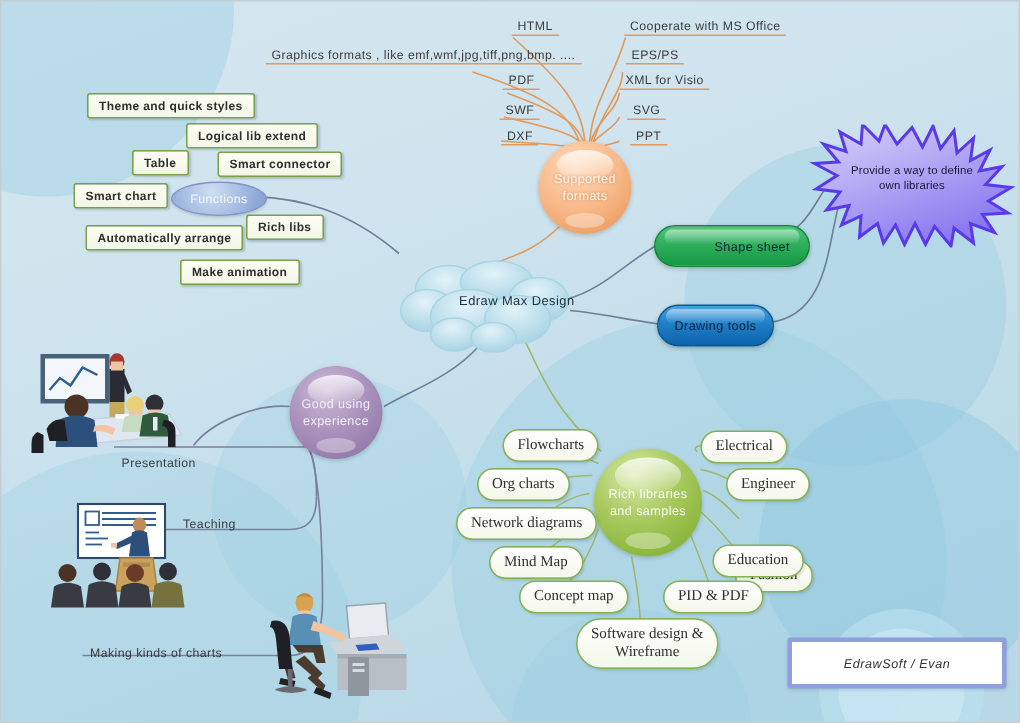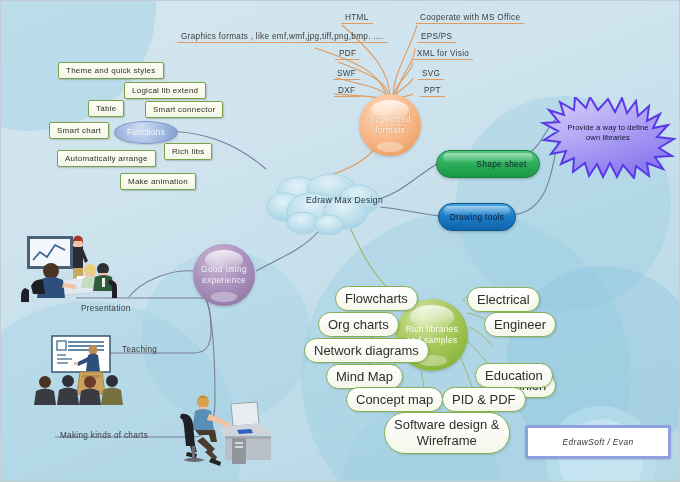--- a/index.html
+++ b/index.html
@@ -26,28 +26,30 @@
   .uline i{display:block;height:1.4px;background:#e09a5e;border-radius:1px;}
 
   
   .gbox{
     position:absolute;font-size:8px;color:#2f2f2f;white-space:nowrap;
     background:linear-gradient(180deg,#fdfdf3 0%,#f3f6e6 100%);
     border:1.1px solid #7aa04a;border-radius:2px;
     padding:3px 7px;text-align:center;
     box-shadow:1px 1px 1.5px rgba(0,0,0,.18);
     letter-spacing:.25px;
+    font-weight:bold;
   }
   
   .pill{
-    position:absolute;font-size:13px;color:#2f2f2f;white-space:nowrap;
+    position:absolute;font-size:10px;color:#2f2f2f;white-space:nowrap;
     background:linear-gradient(180deg,#ffffff 0%,#f4f7ea 100%);
     border:1.2px solid #86b152;border-radius:40px;
     padding:3.5px 9px;text-align:center;line-height:1.25;
     box-shadow:1px 1px 2px rgba(0,0,0,.13);
+    font-family:Liberation Serif, serif;
   }
   
   .sphere{
     position:absolute;border-radius:50%;display:flex;align-items:center;
     justify-content:center;text-align:center;color:#fff;font-size:8.4px;
     line-height:1.35;letter-spacing:.3px;
   }
   .sphere .gloss{
     position:absolute;left:19%;top:9%;width:62%;height:33%;border-radius:50%;
     background:linear-gradient(180deg,rgba(255,255,255,.78),rgba(255,255,255,.05));
@@ -104,21 +106,21 @@
   }
 
   
   #central-node{position:absolute;left:262px;top:172px;width:120px;height:62px;}
   #central-node .ctxt{
     position:absolute;left:0;top:22px;width:120px;text-align:right;
     font-size:8.6px;color:#234;letter-spacing:.3px;z-index:3;
   }
 
   
-  #define-libraries-node{position:absolute;left:534px;top:96px;width:146px;height:82px;text-decoration:underline;}
+  #define-libraries-node{position:absolute;left:534px;top:82px;width:146px;height:82px;text-decoration:underline;}
   #define-libraries-node .stxt{
     position:absolute;left:11px;top:26px;width:124px;text-align:center;
     font-size:7.6px;color:#141433;line-height:1.35;z-index:3;letter-spacing:.1px;
   }
 
   
   #signature-box{
     position:absolute;left:524px;top:424px;width:140px;height:28px;
     background:#ffffff;border:3.5px solid #8f9fe0;border-radius:2px;
     display:flex;align-items:center;justify-content:center;

